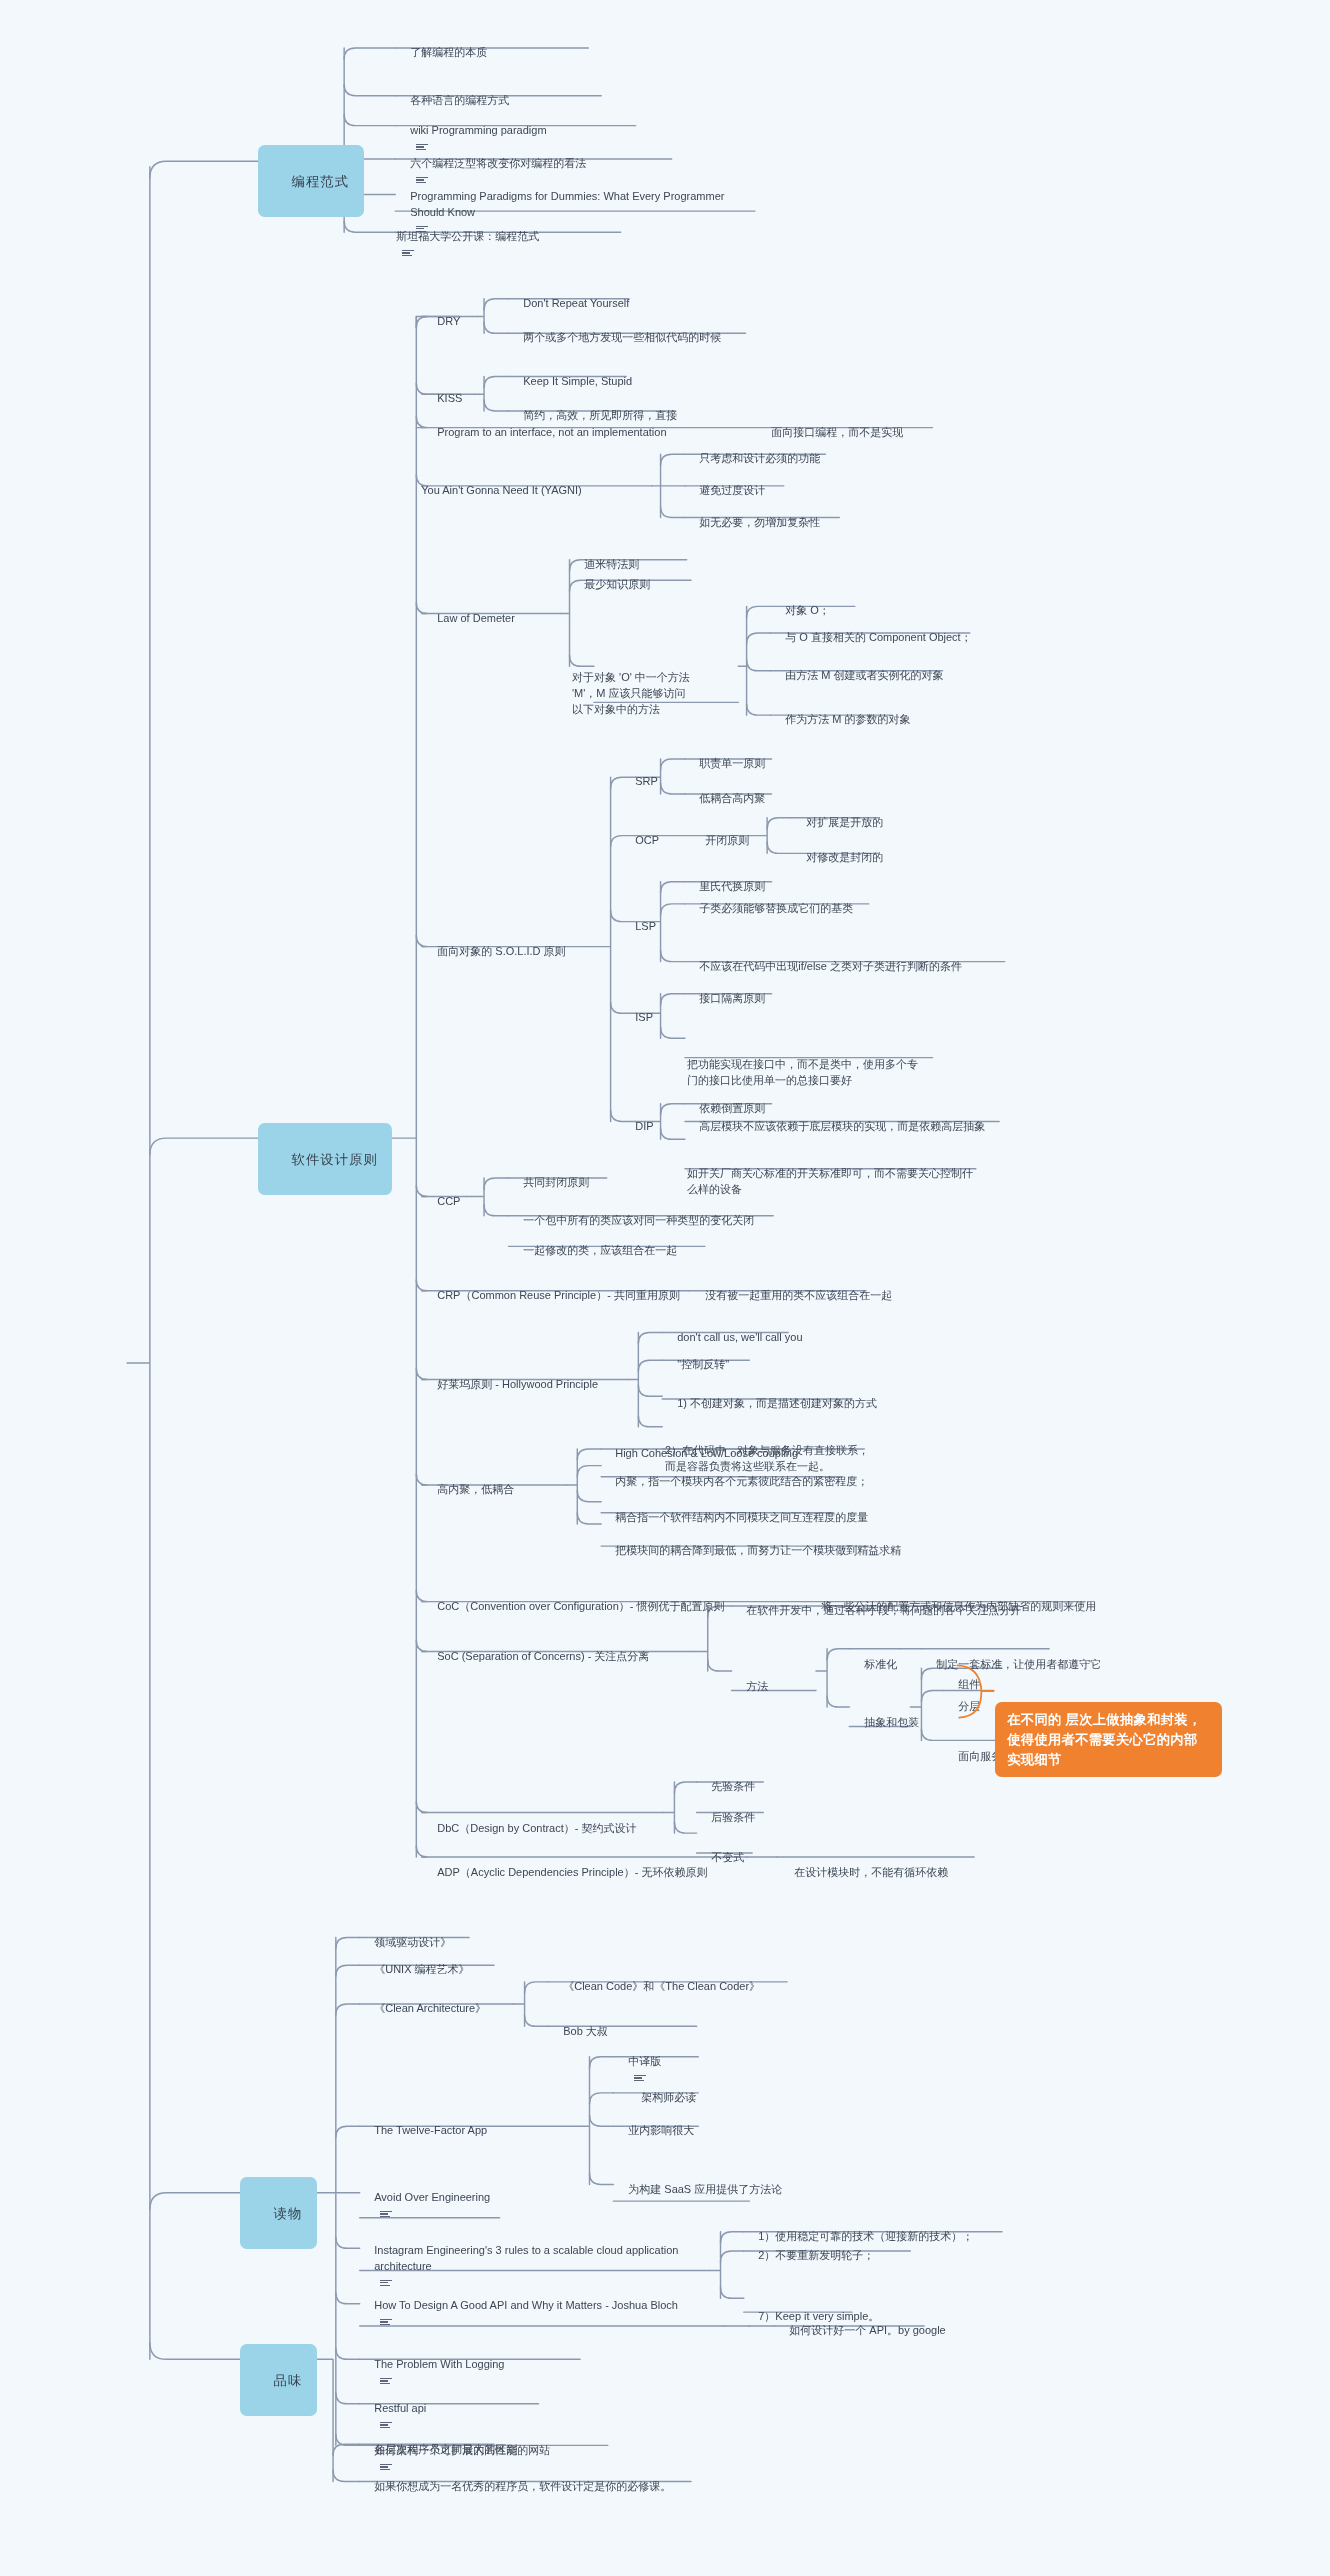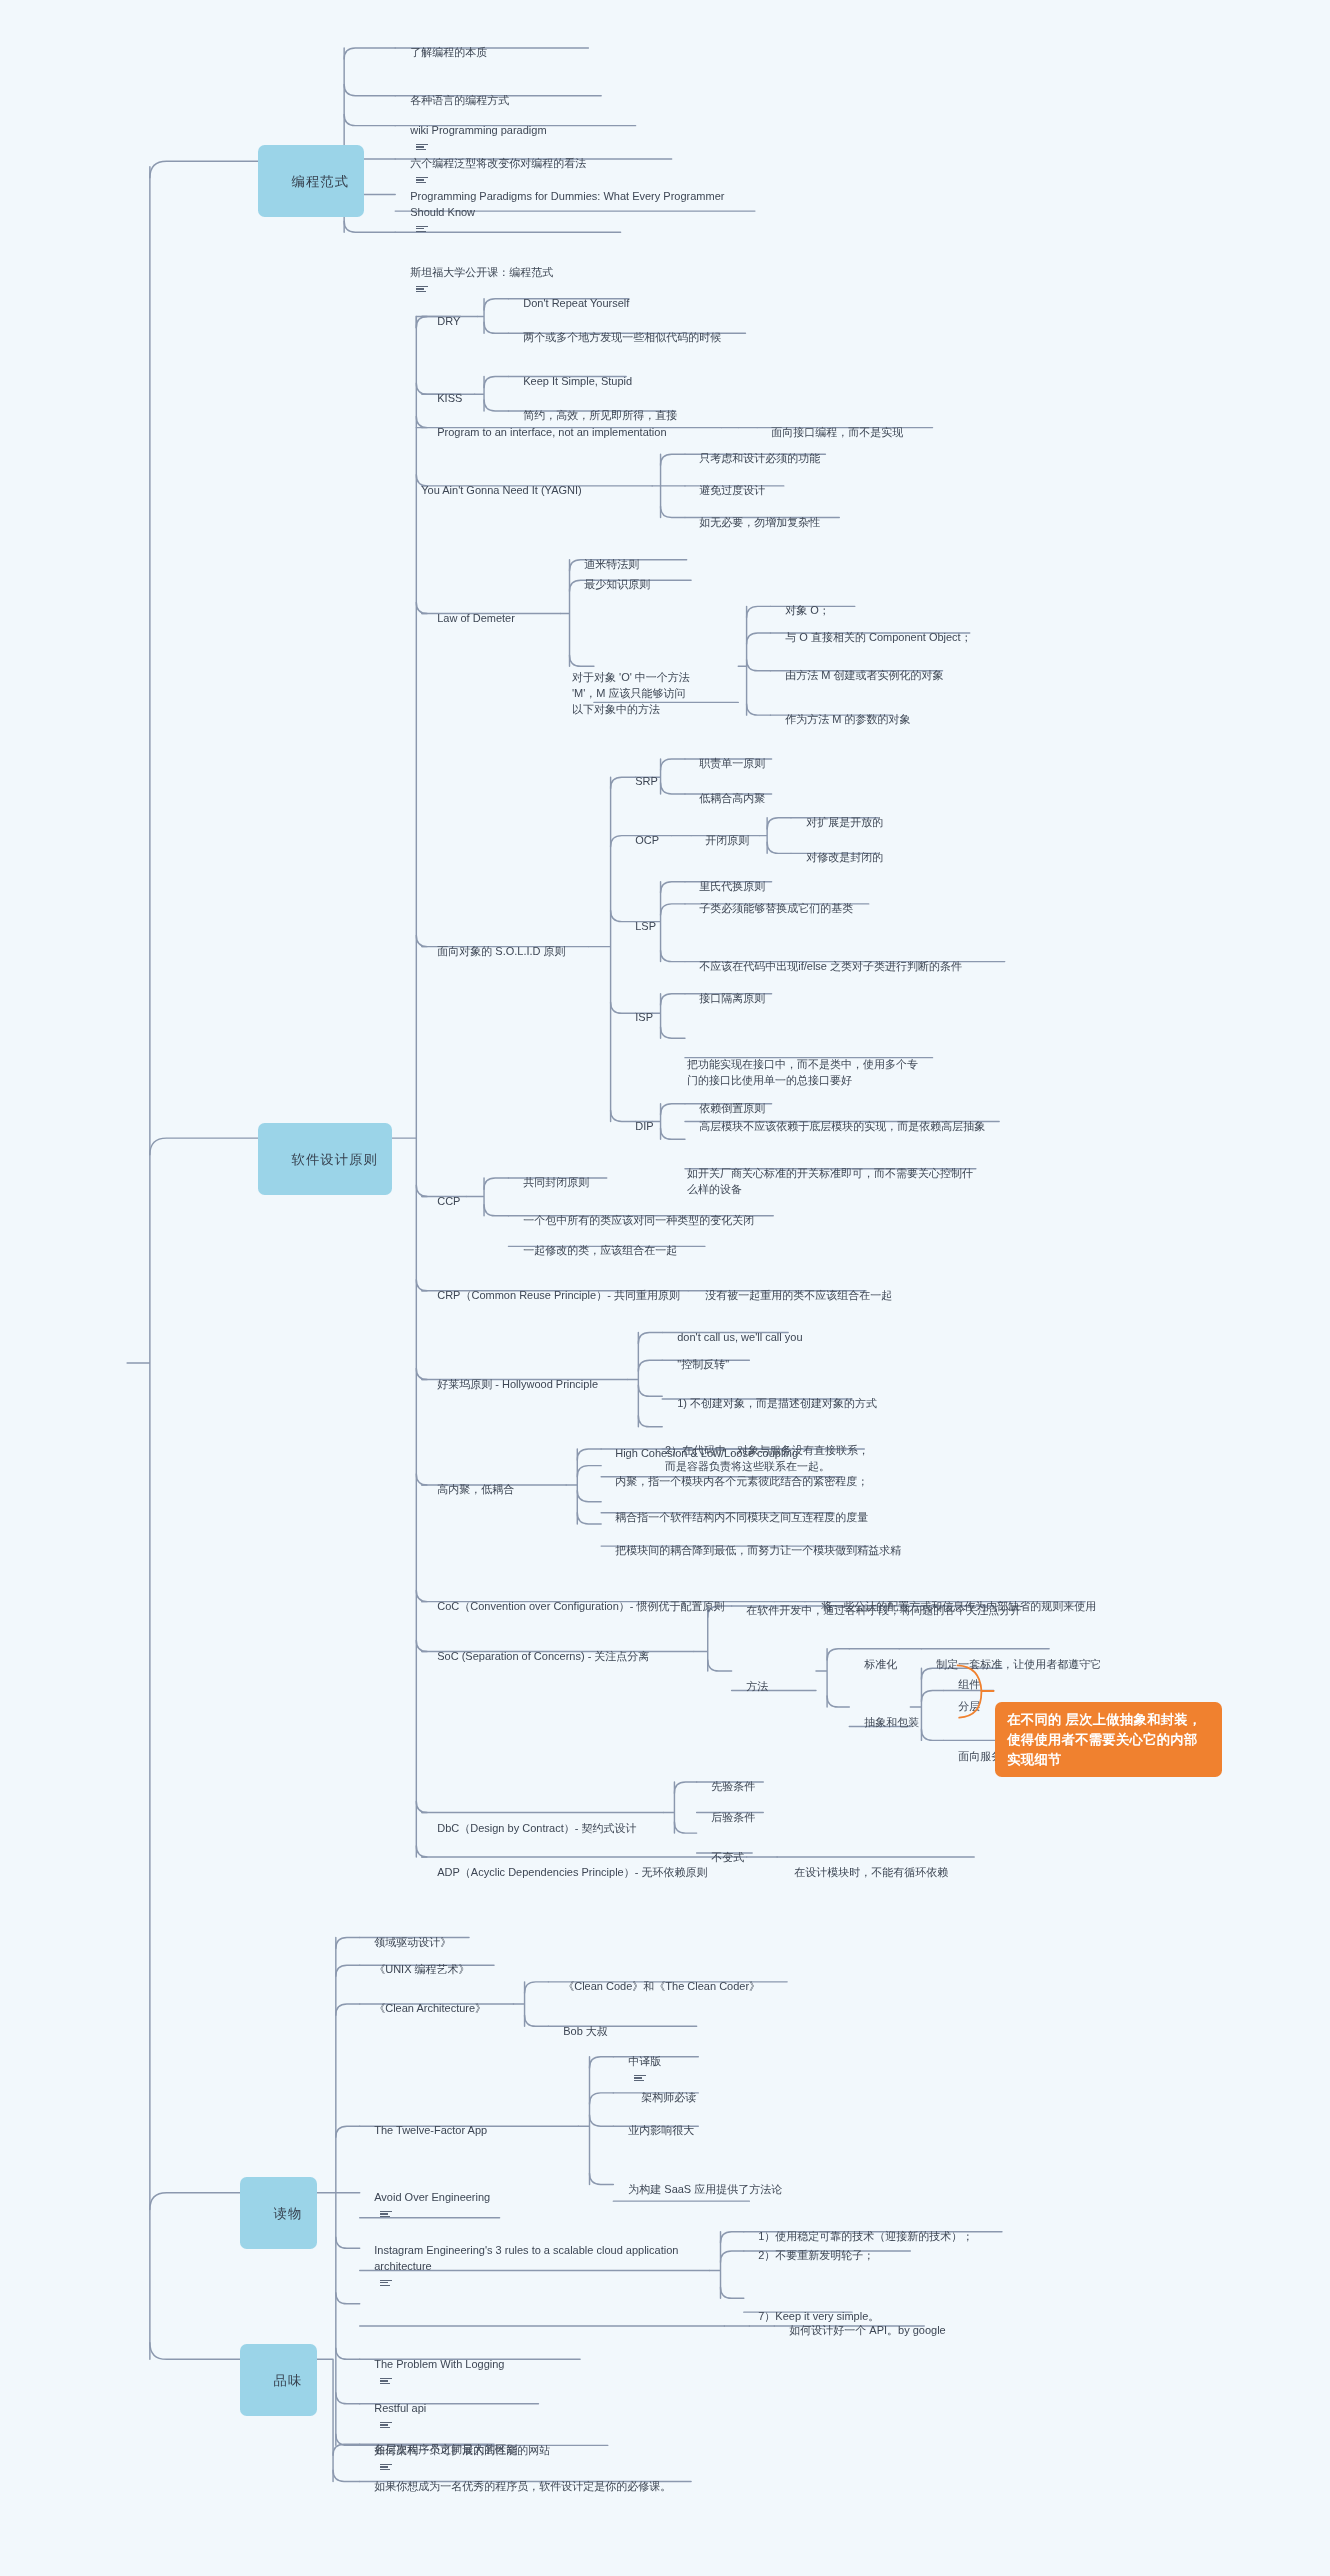--- a/index.html
+++ b/index.html
@@ -379,21 +379,21 @@
     <span class="doc-icon"><i></i><i></i><i></i></span>
   </div>
   <div class="node" style="left:398px; top:140px;">
     <span class="lbl">六个编程泛型将改变你对编程的看法</span>
     <span class="doc-icon"><i></i><i></i><i></i></span>
   </div>
   <div class="node" style="left:398px; top:173px; width:339px;">
     <span class="lbl" style="max-width:322px;">Programming Paradigms for Dummies: What Every Programmer Should Know</span>
     <span class="doc-icon"><i></i><i></i><i></i></span>
   </div>
-  <div class="node" style="left:398px; top:213px;margin-top:36px;">
+  <div class="node" style="left:384px; top:213px;">
     <span class="lbl">斯坦福大学公开课：编程范式</span>
     <span class="doc-icon"><i></i><i></i><i></i></span>
   </div>
 
   <div class="node lvl1" style="left:258px; top:1123px;">
     <span class="lbl">软件设计原则</span>
   </div>
 
   <div class="node" style="left:425px; top:298px;">
     <span class="lbl">DRY</span></div>
@@ -592,20 +592,23 @@
     <span class="doc-icon"><i></i><i></i><i></i></span></div>
   <div class="node" style="left:362px; top:2227px; width:350px;">
     <span class="lbl" style="max-width:316px;">Instagram Engineering's 3 rules to a scalable cloud application architecture</span>
     <span class="doc-icon"><i></i><i></i><i></i></span></div>
   <div class="node" style="left:746px; top:2213px;">
     <span class="lbl">1）使用稳定可靠的技术（迎接新的技术）；</span></div>
   <div class="node" style="left:746px; top:2232px;">
     <span class="lbl">2）不要重新发明轮子；</span></div>
   <div class="node" style="left:746px; top:2293px;">
     <span class="lbl">7）Keep it very simple。</span></div>
+  <div class="node" style="left:362px; top:2282px; width:366px;">
+    <span class="lbl" style="max-width:330px;">How To Design A Good API and Why it Matters - Joshua Bloch</span>
+    <span class="doc-icon"><i></i><i></i><i></i></span></div>
   <div class="node" style="left:777px; top:2307px;">
     <span class="lbl">如何设计好一个 API。by google</span></div>
   <div class="node" style="left:362px; top:2341px;">
     <span class="lbl">The Problem With Logging</span>
     <span class="doc-icon"><i></i><i></i><i></i></span></div>
   <div class="node" style="left:362px; top:2385px;">
     <span class="lbl">Restful api</span>
     <span class="doc-icon"><i></i><i></i><i></i></span></div>
   <div class="node" style="left:362px; top:2427px;">
     <span class="lbl">如何架构一个可扩展的高性能的网站</span>

